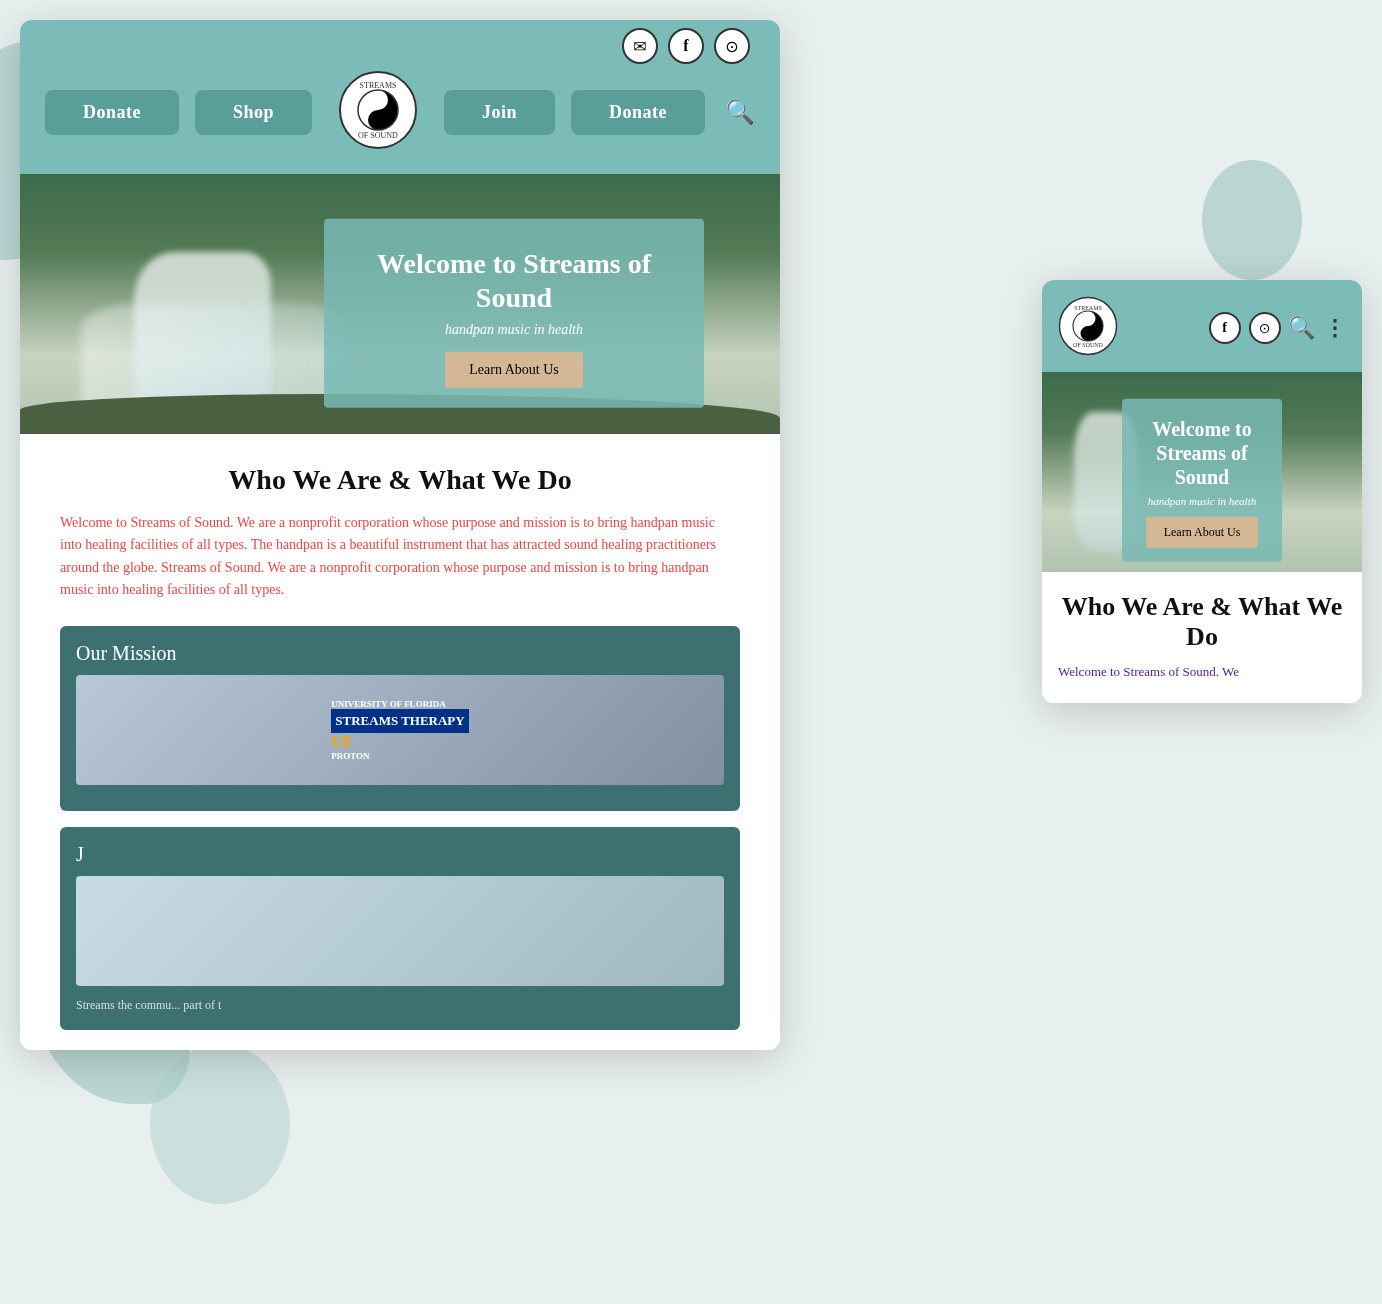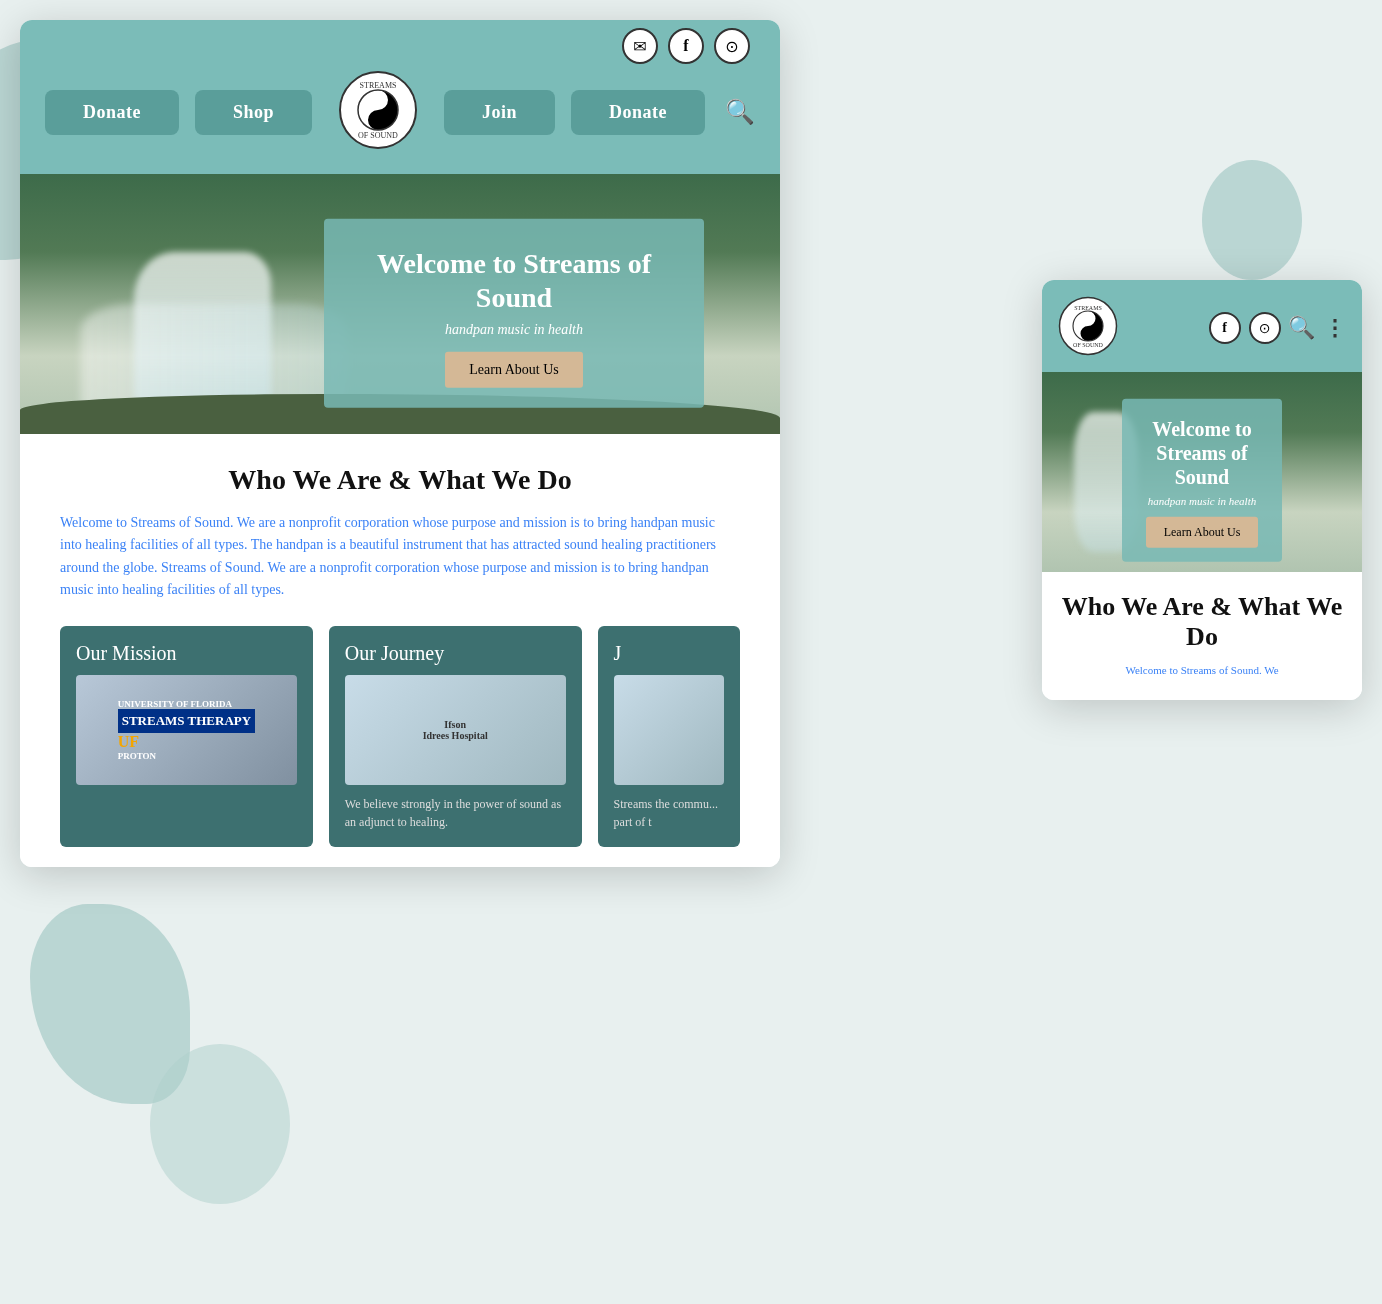--- a/index.html
+++ b/index.html
@@ -184,29 +184,30 @@
     .section-title {
       font-size: 28px;
       font-family: Georgia, serif;
       font-weight: bold;
       text-align: center;
       margin-bottom: 16px;
       color: #111;
     }
     .section-text {
       font-size: 14px;
-      color: #3b82f6;
+      color: #ef4444;
       line-height: 1.6;
       margin-bottom: 24px;
     }
 
     
     .cards-row {
       display: flex;
       gap: 16px;
+      flex-direction: column;
     }
     .mission-card {
       background: #3d7070;
       border-radius: 6px;
       padding: 16px;
       flex: 1;
       color: #fff;
     }
     .mission-card-title {
       font-size: 20px;
@@ -367,24 +368,23 @@
     }
     .mobile-section-title {
       font-size: 26px;
       font-family: Georgia, serif;
       font-weight: bold;
       text-align: center;
       margin-bottom: 10px;
       color: #111;
     }
     .mobile-section-text {
-      font-size: 11px;
-      color: #3b82f6;
+      font-size: 13px;
+      color: #4c1d95;
       line-height: 1.6;
-      text-align: center;
     }
   </style>
 </head>
 <body>
 
 <div class="bg-blob blob1"></div>
 <div class="bg-blob blob2"></div>
 <div class="bg-blob blob3"></div>
 <div class="bg-blob blob4"></div>
 <div class="bg-blob blob5"></div>
@@ -449,32 +449,20 @@
             <div>
               <div style="font-size:9px;">UNIVERSITY OF FLORIDA</div>
               <div style="font-size:13px;background:#003087;padding:4px;">STREAMS THERAPY</div>
               <div style="font-size:16px;color:#f4a500;font-weight:bold;">UF</div>
               <div style="font-size:9px;">PROTON</div>
             </div>
           </div>
         </div>
       </div>
 
-      <div class="mission-card">
-        <div class="mission-card-title">Our Journey</div>
-        <div class="mission-card-img">
-          <div class="journey-img">
-            <div style="text-align:center;">
-              <div style="font-size:10px; color:#333;">Ifson</div>
-              <div style="font-size:10px; color:#333;">Idrees Hospital</div>
-            </div>
-          </div>
-        </div>
-        <div class="mission-card-text">We believe strongly in the power of sound as an adjunct to healing.</div>
-      </div>
 
       <div class="mission-card" style="flex: 0.5; overflow: hidden;">
         <div class="mission-card-title">J</div>
         <div class="mission-card-img">
           <div class="journey-img"></div>
         </div>
         <div class="mission-card-text">Streams the commu... part of t</div>
       </div>
     </div>
   </div>

